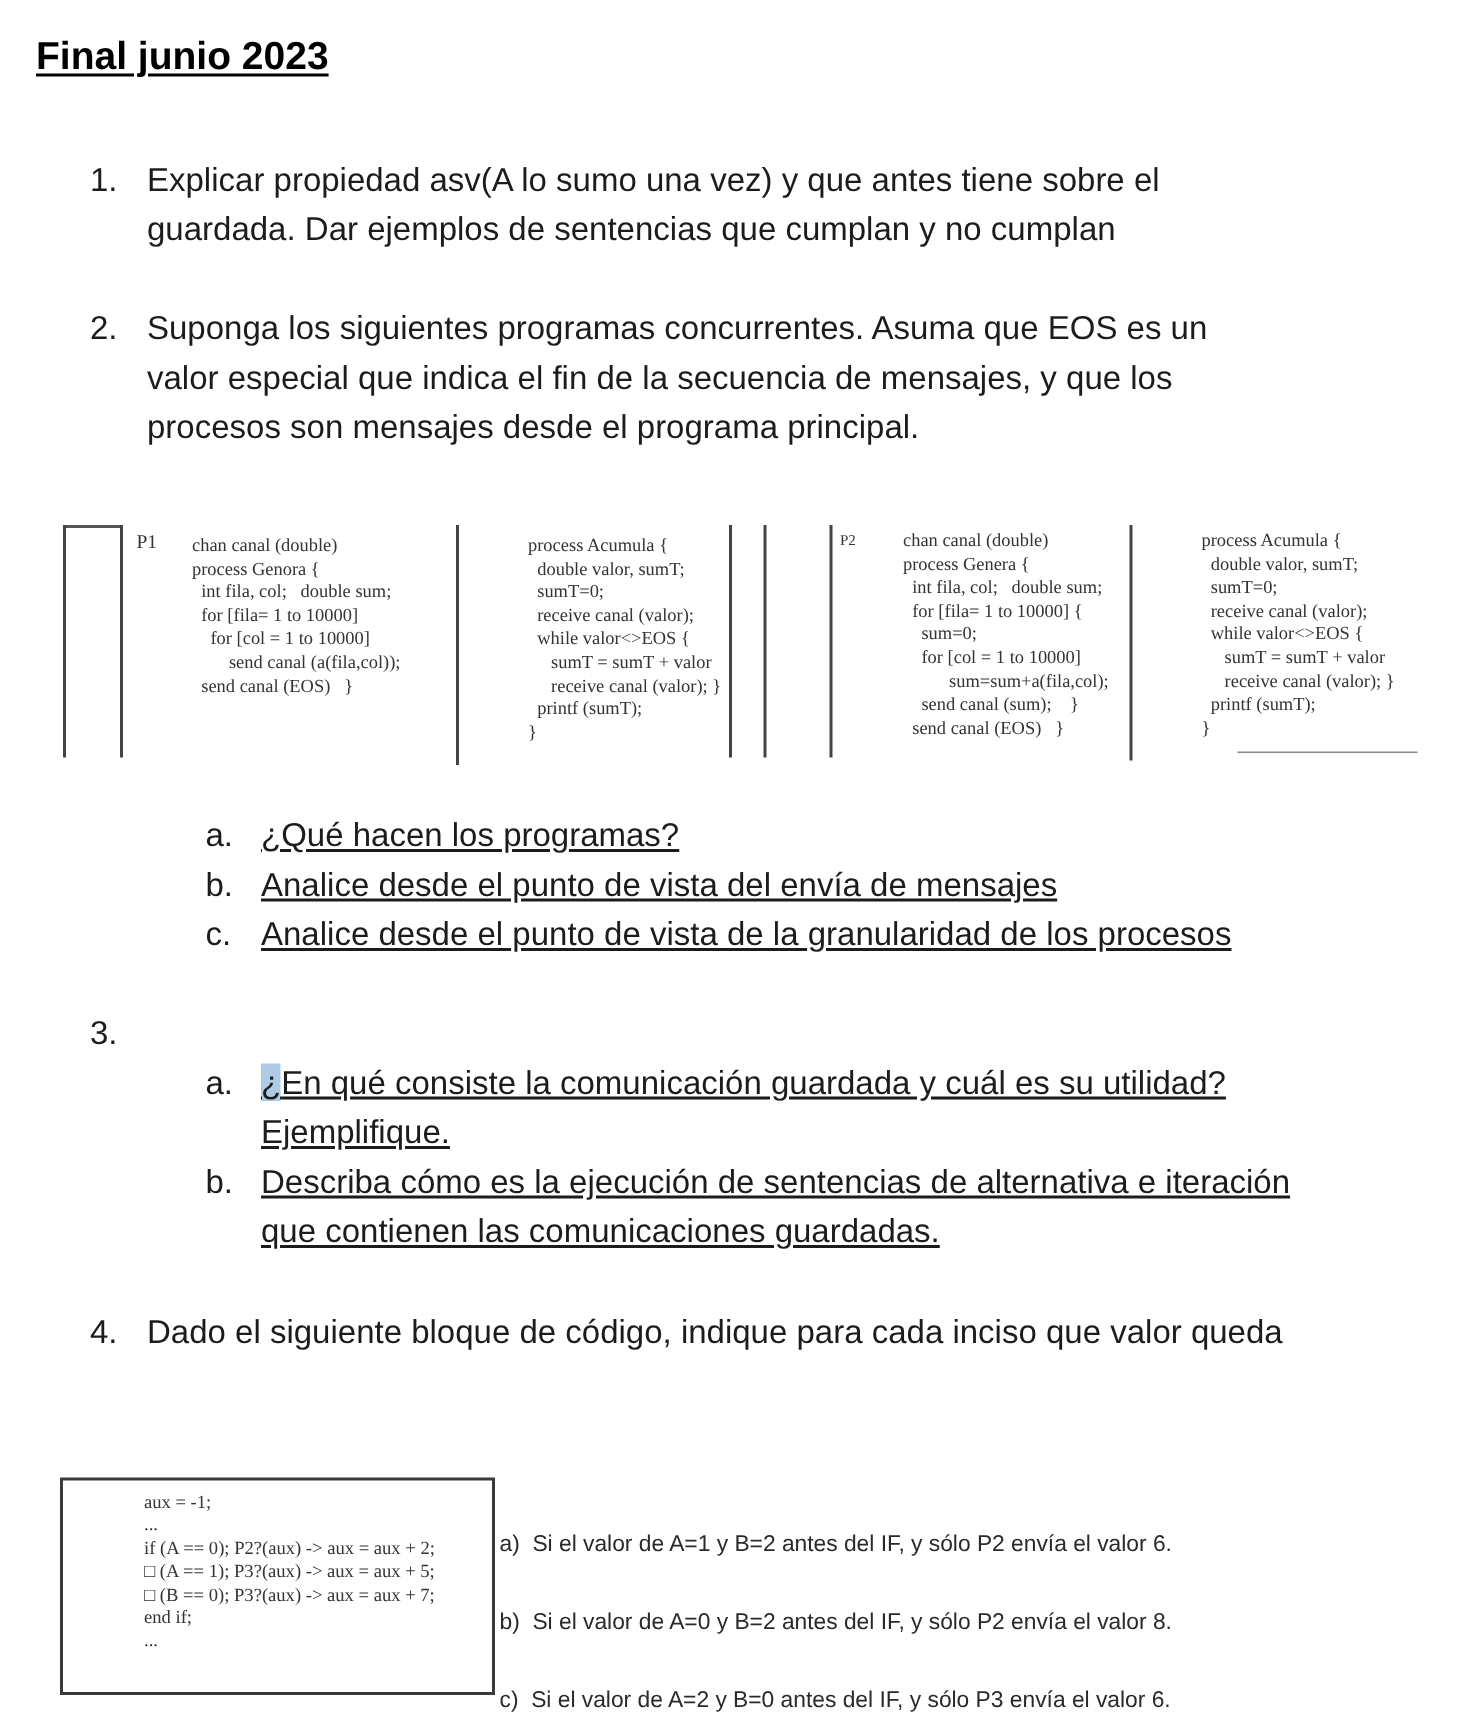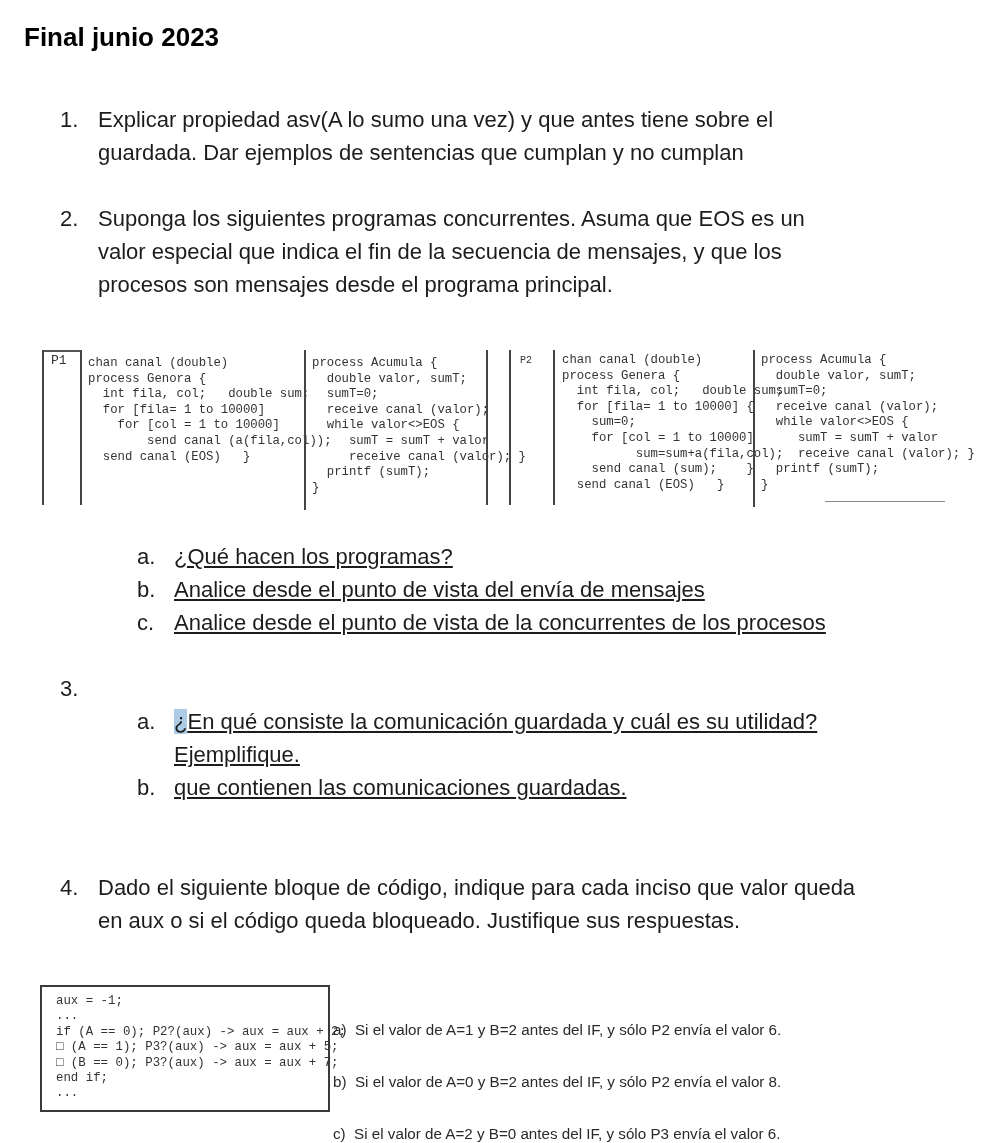--- a/index.html
+++ b/index.html
@@ -1,31 +1,31 @@
 <!DOCTYPE html>
 <html><head>
 <meta charset="utf-8">
 <style>
   html, body { margin: 0; padding: 0; background: #ffffff; }
   body { width: 984px; height: 1143px; position: relative; overflow: hidden;
          font-family: "Liberation Sans", sans-serif; color: #1a1a1a; }
   .title { position: absolute; left: 24px; top: 22px; font-size: 26px; font-weight: bold;
-           text-underline-offset: 3px; text-decoration-thickness: 2px; color: #000; }
+           text-decoration: underline; text-underline-offset: 3px; text-decoration-thickness: 2px; color: #000; }
   .q { position: absolute; font-size: 22px; line-height: 33px; color: #1c1c1c; }
   .q .num { position: absolute; left: 0; top: 0; }
   .q .txt { position: absolute; left: 38px; top: 0; }
   .sub { position: absolute; font-size: 22px; line-height: 33px; color: #1c1c1c; }
   .sub .let { position: absolute; left: 0; top: 0; }
   .sub .txt { position: absolute; left: 37px; top: 0; text-decoration: underline; }
   .hl { background: #aecbe6; }
-  .code { font-family: Liberation Mono, monospace; font-size: 12.3px; line-height: 15.6px; color: #333;
-          white-space: pre; position: absolute; }
+  .code { font-family: Liberation Serif, serif; font-size: 12.3px; line-height: 15.6px; color: #333;
+          white-space: pre; position: absolute; margin-left: 40px; }
   .vline { position: absolute; background: #444; width: 1.5px; }
   .hline { position: absolute; background: #555; height: 1.5px; }
-  .box4 { position: absolute; left: 40px; top: 985px; width: 290px; height: 127px;
+  .box4 { position: absolute; left: 40px; top: 985px; width: 290px; height: 145px;
           border: 2px solid #3a3a3a; box-sizing: border-box; padding-left: 36px; }
   .items4 { position: absolute; left: 333px; top: 986px; font-size: 15.2px; line-height: 17.4px;
             color: #2a2a2a; white-space: pre; }
 </style>
 </head>
 <body>
 
 <div class="title">Final junio 2023</div>
 
 <div class="q" style="left:60px; top:103px; width:880px; height:70px;">
@@ -98,45 +98,45 @@
 <div class="sub" style="left:137px; top:540px; width:800px; height:33px;">
   <span class="let">a.</span>
   <span class="txt">¿Qué hacen los programas?</span>
 </div>
 <div class="sub" style="left:137px; top:573px; width:800px; height:33px;">
   <span class="let">b.</span>
   <span class="txt">Analice desde el punto de vista del envía de mensajes</span>
 </div>
 <div class="sub" style="left:137px; top:606px; width:820px; height:33px;">
   <span class="let">c.</span>
-  <span class="txt">Analice desde el punto de vista de la concurrentes de los procesos</span>
+  <span class="txt">Analice desde el punto de vista de la granularidad de los procesos</span>
 </div>
 
 <div class="q" style="left:60px; top:672px; width:40px; height:33px;">
   <span class="num">3.</span>
 </div>
 <div class="sub" style="left:137px; top:705px; width:800px; height:66px;">
   <span class="let">a.</span>
   <div class="txt">
     <div><span class="hl">¿</span><span>En qué consiste la comunicación guardada y cuál es su utilidad?</span></div>
     <div>Ejemplifique.</div>
   </div>
 </div>
 <div class="sub" style="left:137px; top:771px; width:830px; height:66px;">
   <span class="let">b.</span>
   <div class="txt">
+    <div>Describa cómo es la ejecución de sentencias de alternativa e iteración</div>
     <div>que contienen las comunicaciones guardadas.</div>
   </div>
 </div>
 
 <div class="q" style="left:60px; top:871px; width:910px; height:66px;">
   <span class="num">4.</span>
   <div class="txt">
     <div>Dado el siguiente bloque de código, indique para cada inciso que valor queda</div>
-    <div>en aux o si el código queda bloqueado. Justifique sus respuestas.</div>
   </div>
 </div>
 
 <div class="box4">
   <div class="code" style="left:14px; top:7px; font-size:12.4px; line-height:15.4px; color:#333;">aux = -1;
 ...
 if (A == 0); P2?(aux) -&gt; aux = aux + 2;
 □ (A == 1); P3?(aux) -&gt; aux = aux + 5;
 □ (B == 0); P3?(aux) -&gt; aux = aux + 7;
 end if;

